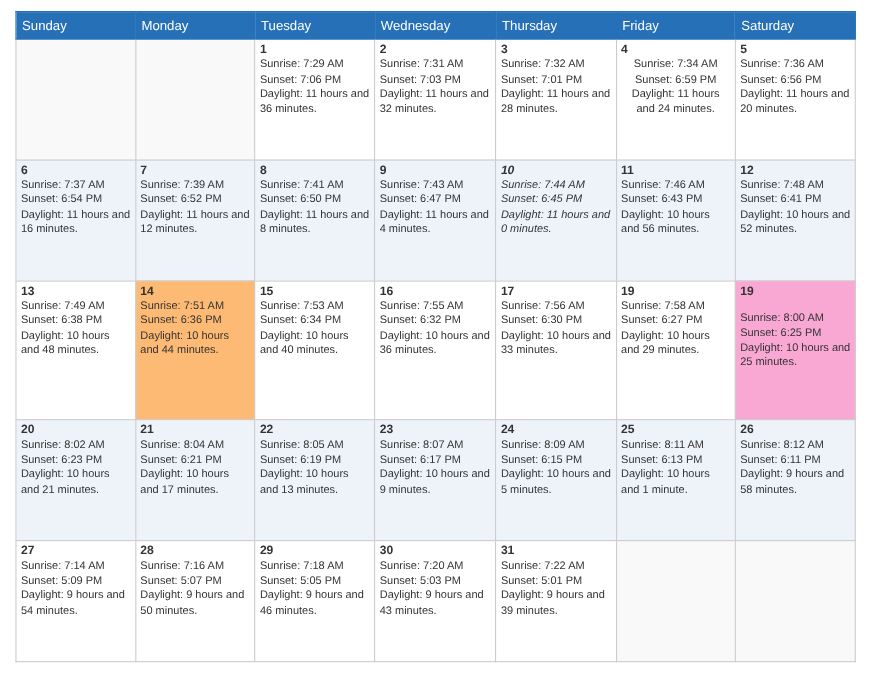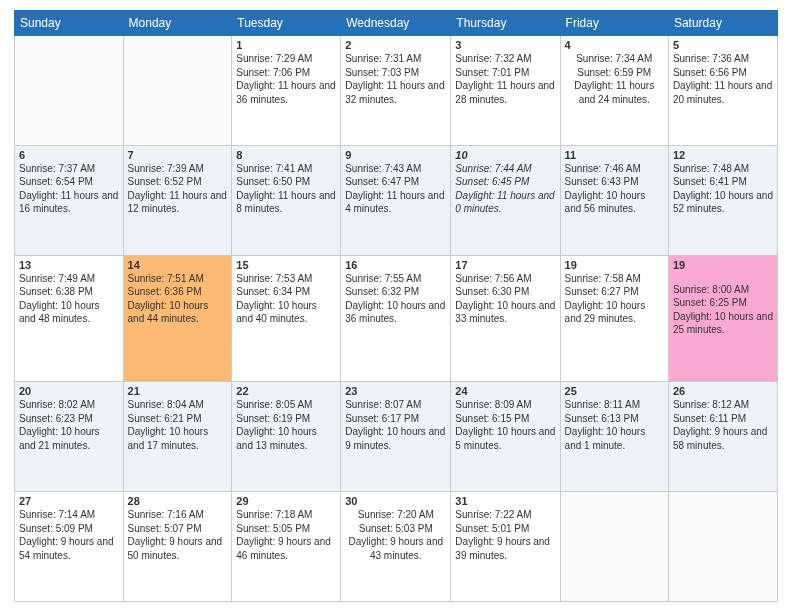--- a/index.html
+++ b/index.html
@@ -301,21 +301,21 @@
 Daylight: 9 hours and 50 minutes.</div>
           </td>
           <td style="background: rgb(255, 255, 255);">
             <span class="day-num">29</span>
             <div class="day-info" style="white-space: pre-line;">Sunrise: 7:18 AM
 Sunset: 5:05 PM
 Daylight: 9 hours and 46 minutes.</div>
           </td>
           <td style="background: rgb(255, 255, 255);">
             <span class="day-num">30</span>
-            <div class="day-info" style="white-space: pre-line; text-align: center;">Sunrise: 7:20 AM
+            <div class="day-info" style="white-space: pre-line;">Sunrise: 7:20 AM
 Sunset: 5:03 PM
 Daylight: 9 hours and 43 minutes.</div>
           </td>
           <td style="background: rgb(255, 255, 255);">
             <span class="day-num">31</span>
             <div class="day-info" style="white-space: pre-line;">Sunrise: 7:22 AM
 Sunset: 5:01 PM
 Daylight: 9 hours and 39 minutes.</div>
           </td>
           <td class="empty-cell" style="background: rgb(249, 249, 249);"></td>

